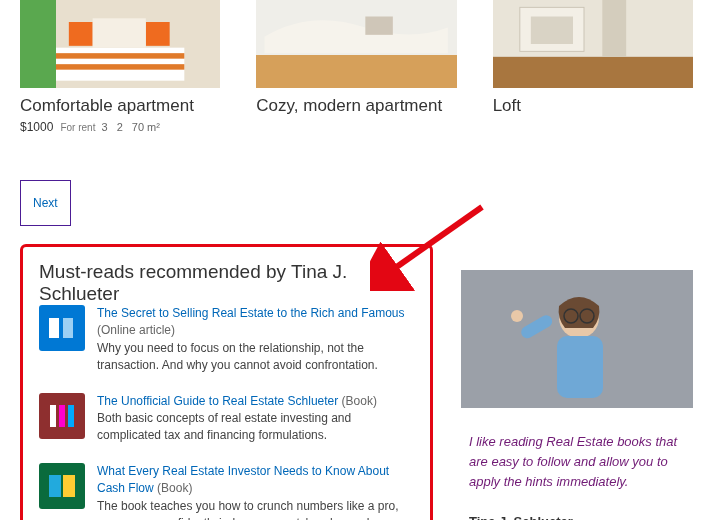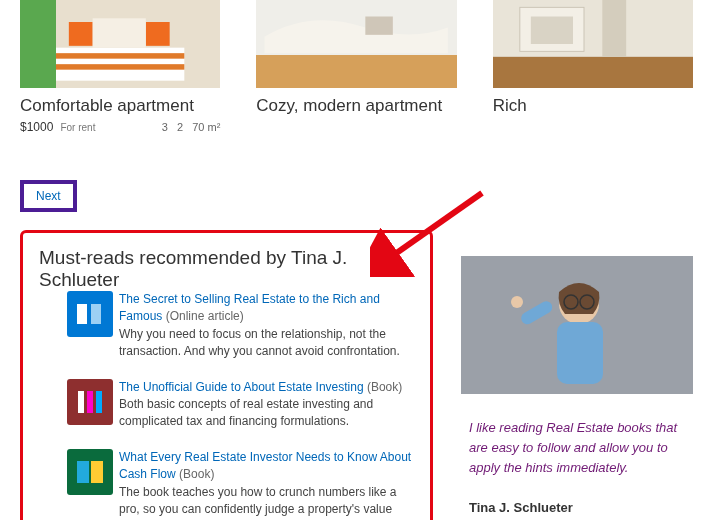--- a/index.html
+++ b/index.html
@@ -33,35 +33,34 @@
     font-weight: 400;
     font-size: 17px;
     color: #333;
     margin: 8px 0 4px 0;
     white-space: nowrap;
     overflow: hidden;
     text-overflow: ellipsis;
   }
   .listing .meta {
     display: flex;
-    justify-content: space-between;
     align-items: baseline;
     font-size: 11px;
     color: #666;
   }
   .listing .meta .price { color:#333; font-size:12px;}
   .listing .meta .terms { margin-left:4px; color:#777; font-size:10px;}
   .listing .meta .specs { color:#666; font-size:11px; white-space:nowrap;}
   .specs span { margin-left:6px; }
   .next-btn {
     display:inline-block;
-    border:4px solid #4c1d95;
+    border:1px solid #4c1d95;
     color:#0067b8;
     background:#fff;
-    padding:5px 12px;
+    padding:15px 12px;
     font-size:12px;
     margin: 34px 0 18px 0;
     cursor:pointer;
   }
   .lower {
     display:flex;
     gap:28px;
     align-items:flex-start;
   }
   .recs {
@@ -71,23 +70,22 @@
     padding: 14px 16px 18px 16px;
     position: relative;
   }
   .recs h2 {
     font-weight: 400;
     font-size: 19px;
     color: #333;
   }
   .rec {
     display:flex;
-    gap:6px;
+    gap:12px;
     margin-bottom: 18px;
-    margin-left: 28px;
   }
   .rec:last-child { margin-bottom:0;}
   .rec .icon {
     width:46px; height:46px; flex:0 0 46px;
     background:#0078d4;
     border-radius:3px;
     display:flex;align-items:center;justify-content:center;
   }
   .rec .icon.v2 { background:#8e2f2f;}
   .rec .icon.v3 { background:#0a6b3d;}
@@ -176,21 +174,21 @@
   <div class="listing">
     <div class="thumb">
       <svg viewBox="0 0 220 96" preserveAspectRatio="xMidYMid slice">
         <rect width="220" height="62" fill="#e9e4d8"></rect>
         <rect y="62" width="220" height="34" fill="#a8763f"></rect>
         <rect x="30" y="8" width="70" height="48" fill="#f3efe6" stroke="#c9c2b3"></rect>
         <rect x="42" y="18" width="46" height="30" fill="#d9d3c5"></rect>
         <rect x="120" y="0" width="26" height="62" fill="#d4cdbd"></rect>
       </svg>
     </div>
-    <h3>Rich</h3>
+    <h3>Loft</h3>
   </div>
 
 </div>
 
 <button class="next-btn">Next</button>
 
 <div class="lower">
 
   <div class="recs">
     <svg class="arrow" viewBox="0 0 120 90">
@@ -220,21 +218,21 @@
 
     <div class="rec">
       <div class="icon v2">
         <svg width="30" height="30" viewBox="0 0 30 30">
             <rect x="3" y="4" width="6" height="22" fill="#fff"></rect>
             <rect x="12" y="4" width="6" height="22" fill="#f0c"></rect>
             <rect x="21" y="4" width="6" height="22" fill="#0af"></rect>
           </svg>
       </div>
       <div class="body">
-        <a href="#">The Unofficial Guide to About Estate Investing</a>
+        <a href="#">The Unofficial Guide to Real Estate Schlueter</a>
         <span class="kind">(Book)</span><br>
         <span>Both basic concepts of real estate investing and complicated tax and financing formulations.</span>
       </div>
     </div>
 
     <div class="rec">
       <div class="icon v3">
         <svg width="30" height="30" viewBox="0 0 30 30">
             <rect x="2" y="4" width="12" height="22" fill="#2ad"></rect>
             <rect x="16" y="4" width="12" height="22" fill="#fc3"></rect>

